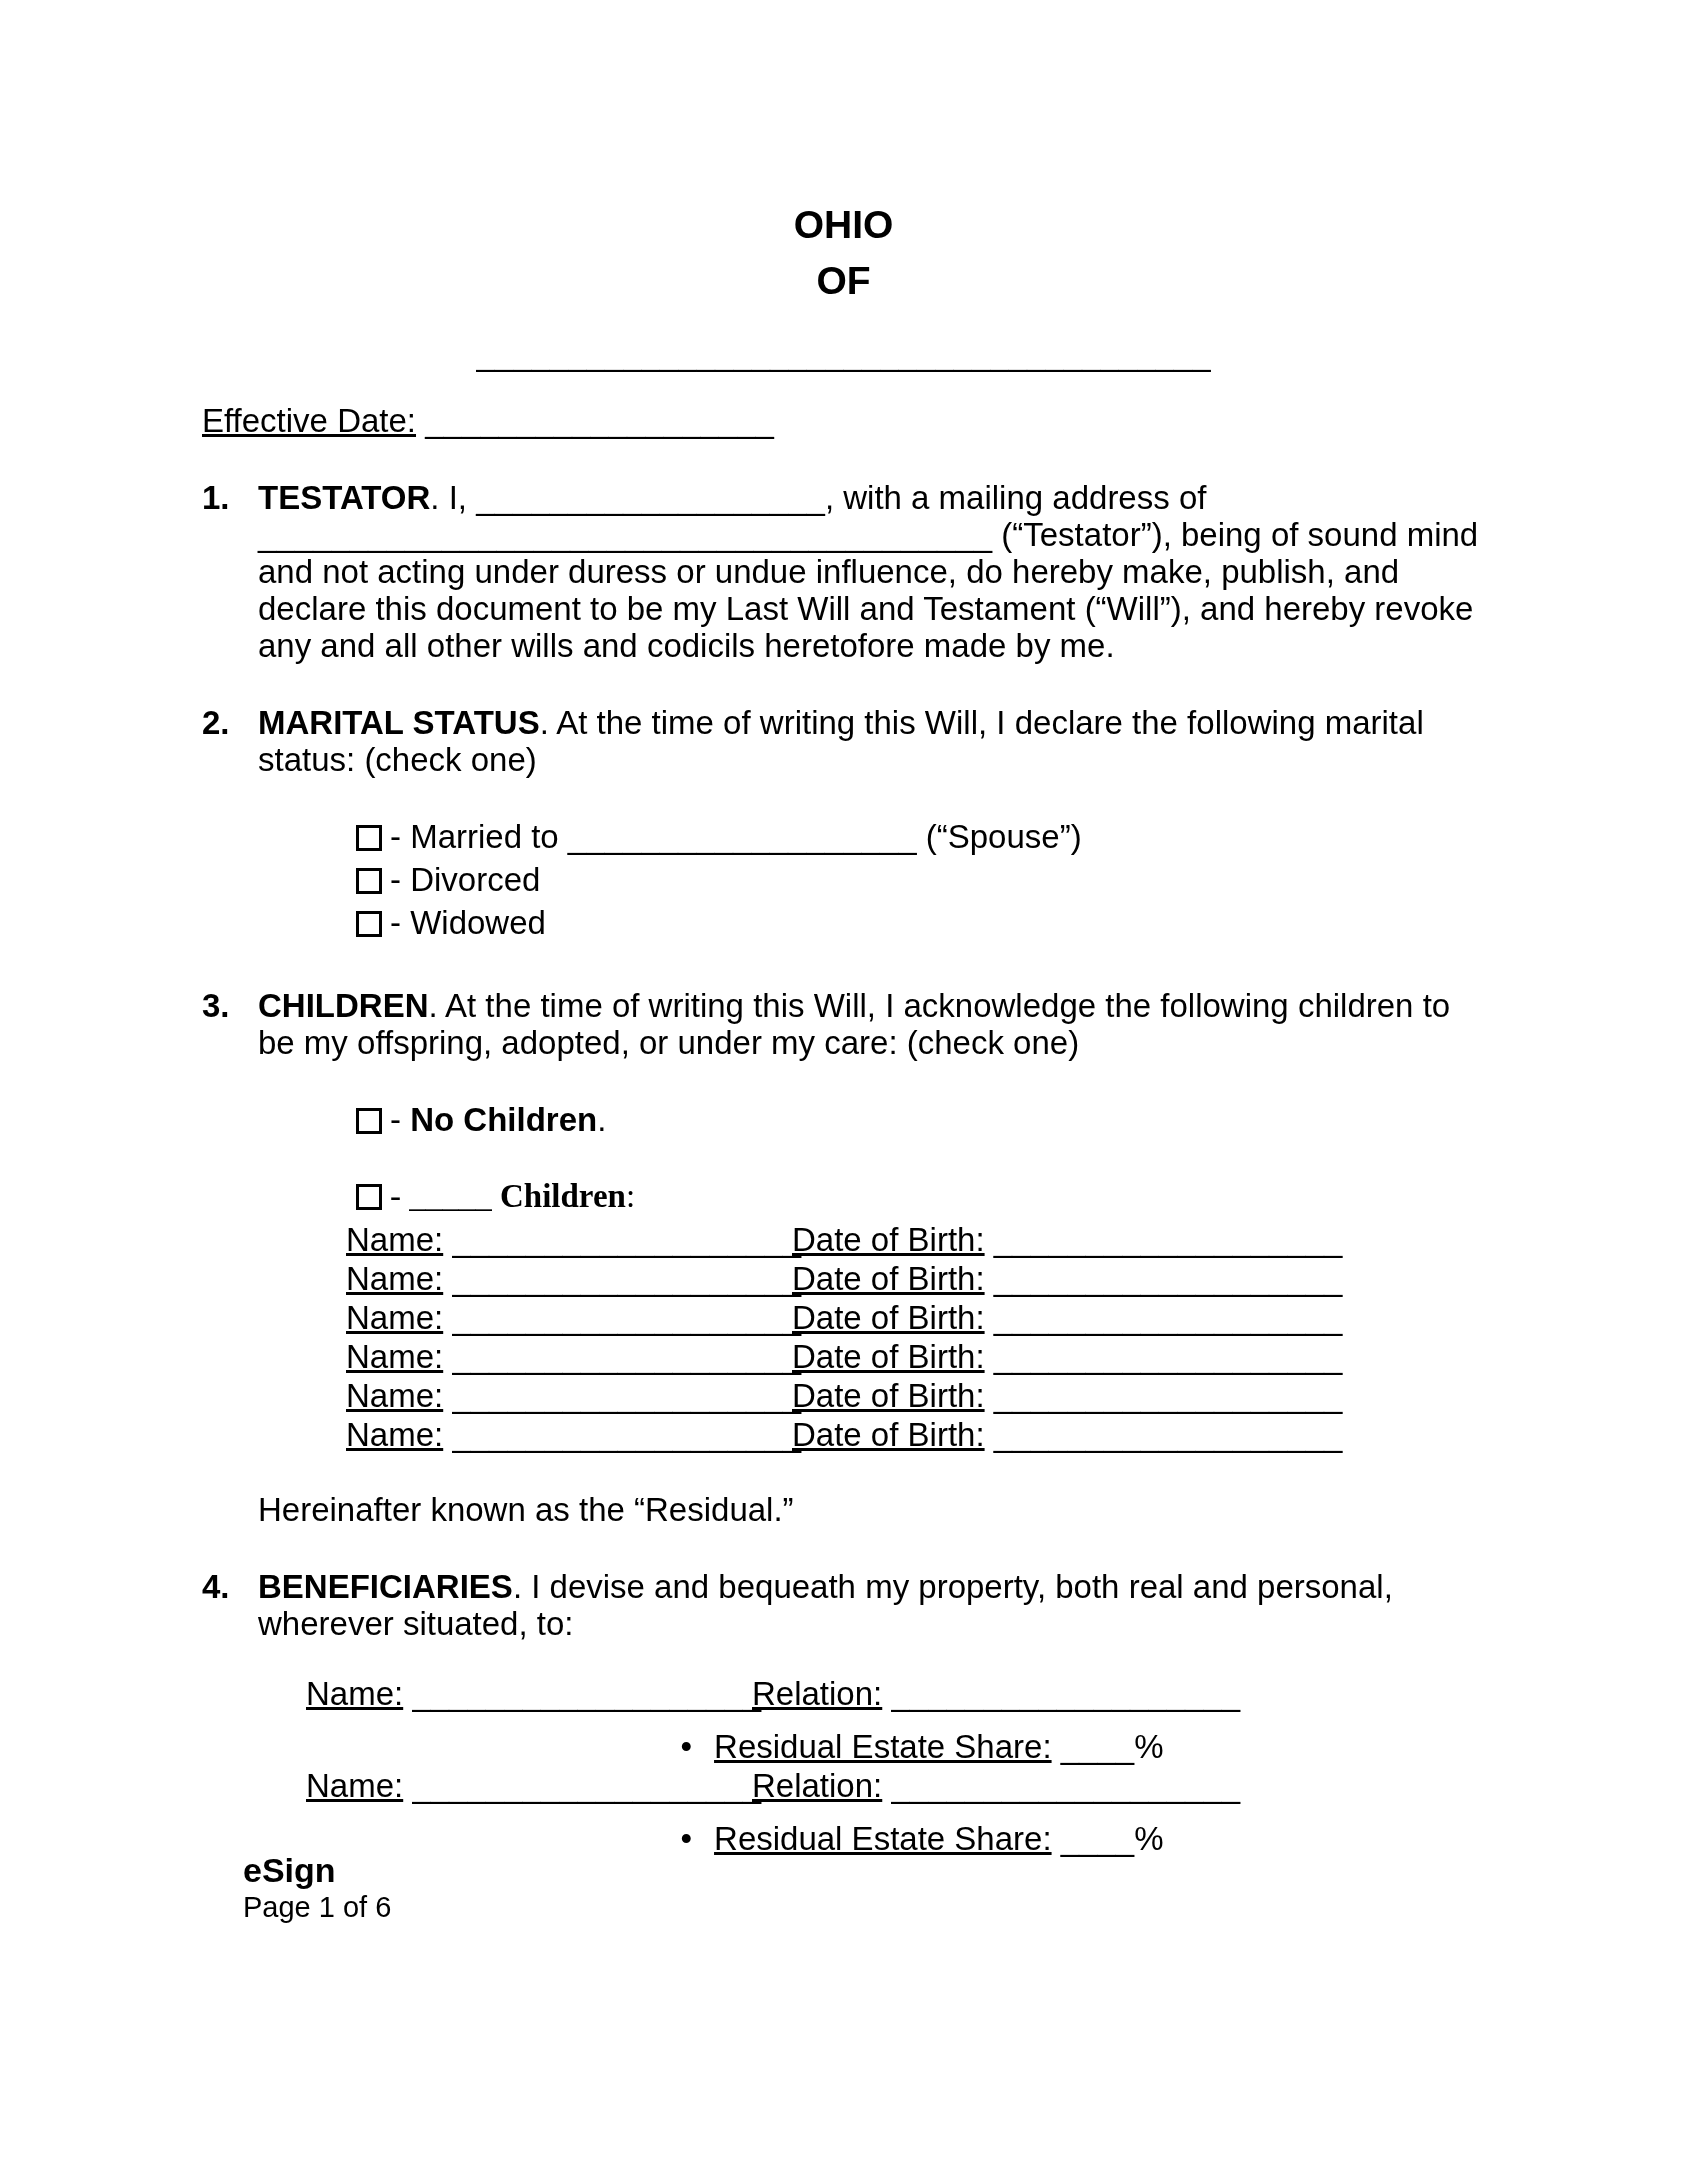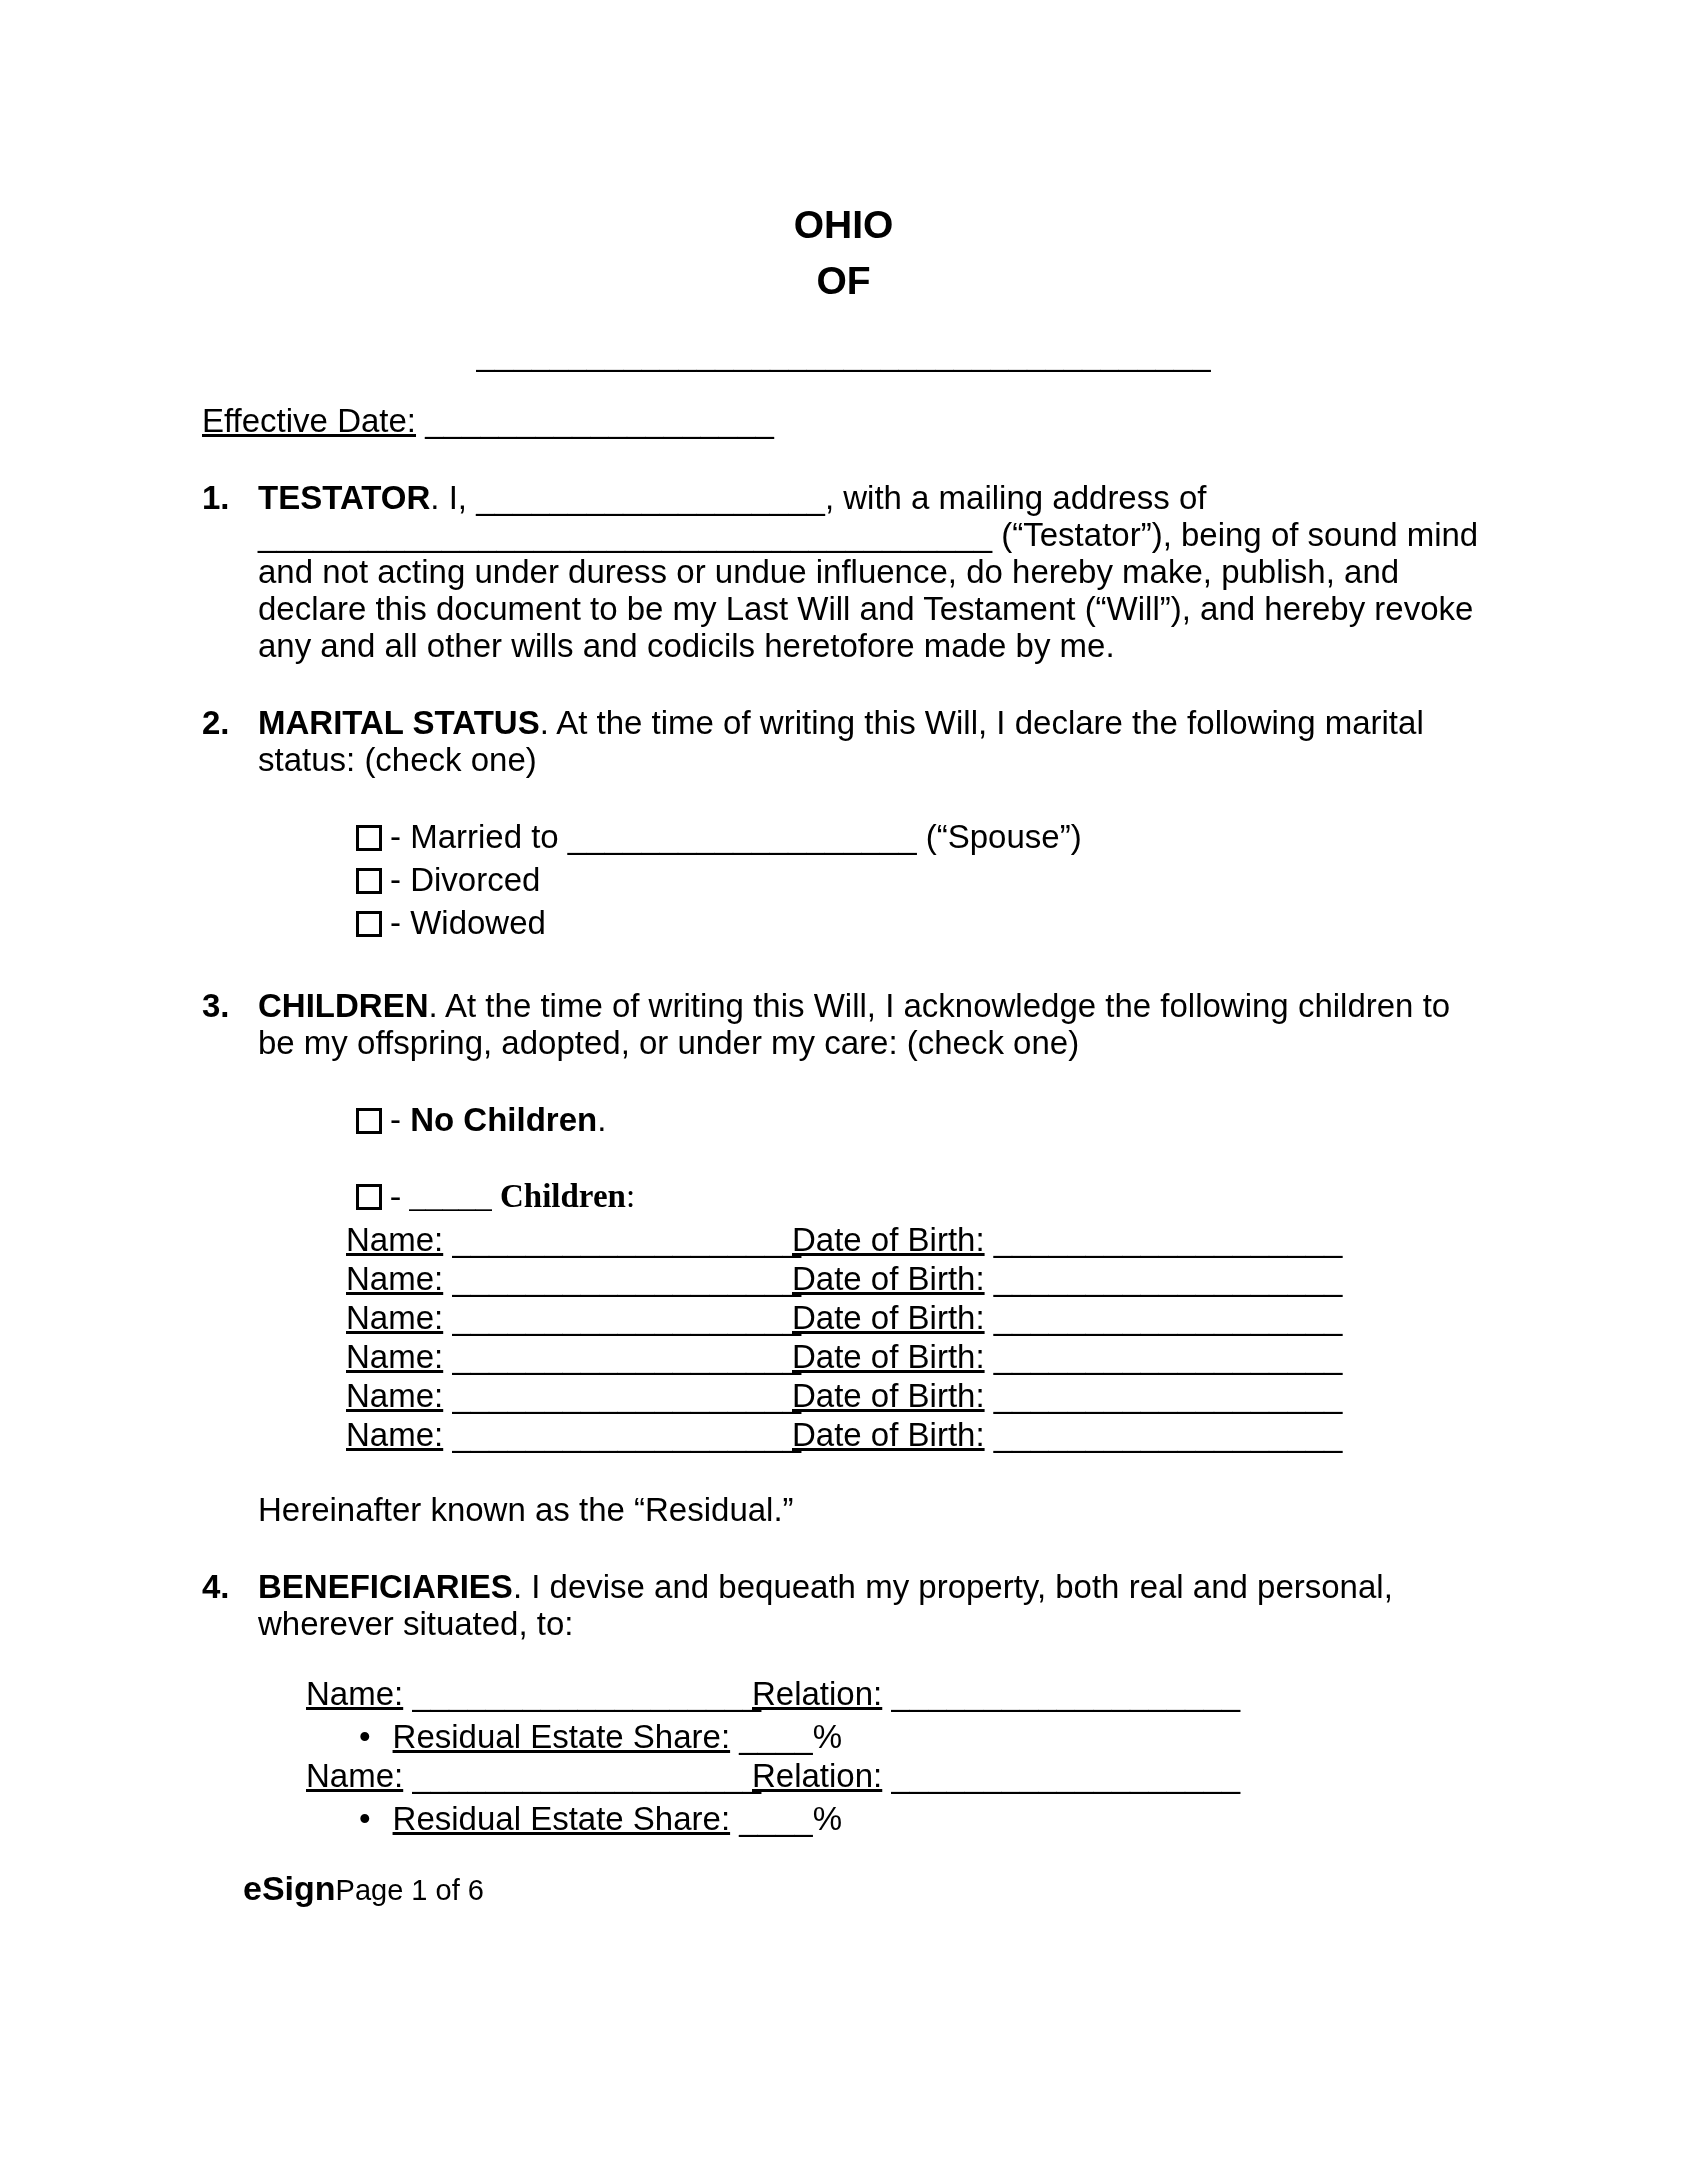--- a/index.html
+++ b/index.html
@@ -43,29 +43,31 @@
     margin-right: 8px;
     vertical-align: -3px;
     background: #fff;
   }
   .child-rows { margin-left: 88px; margin-top: 2px; }
   .child-row { margin-bottom: 2px; white-space: nowrap; }
   .cell-name { display: inline-block; width: 446px; }
   .closing-line { margin-top: 38px; }
   .bene-block { margin-left: 48px; margin-top: 33px; }
   .bene-line { white-space: nowrap; }
-  .bene-share { margin-left: 53px; margin-top: 6px; margin-bottom: 2px; }
+  .bene-share { margin-left: 53px; margin-top: 16px; margin-bottom: 2px; text-align: center; }
   .bullet { display: inline-block; margin-right: 22px; }
   .footer {
     position: absolute;
     left: 243px;
     right: 133px;
-    bottom: 48px;
+    bottom: 31px;
     display: flex;
+    justify-content: space-between;
     align-items: baseline;
+    flex-direction: column;
   }
   .brand { font-weight: bold; font-size: 34px; }
   .page-info { font-size: 29px; }
 </style>
 </head>
 <body>
 
 <div class="page">
 
   <div class="title-block">

